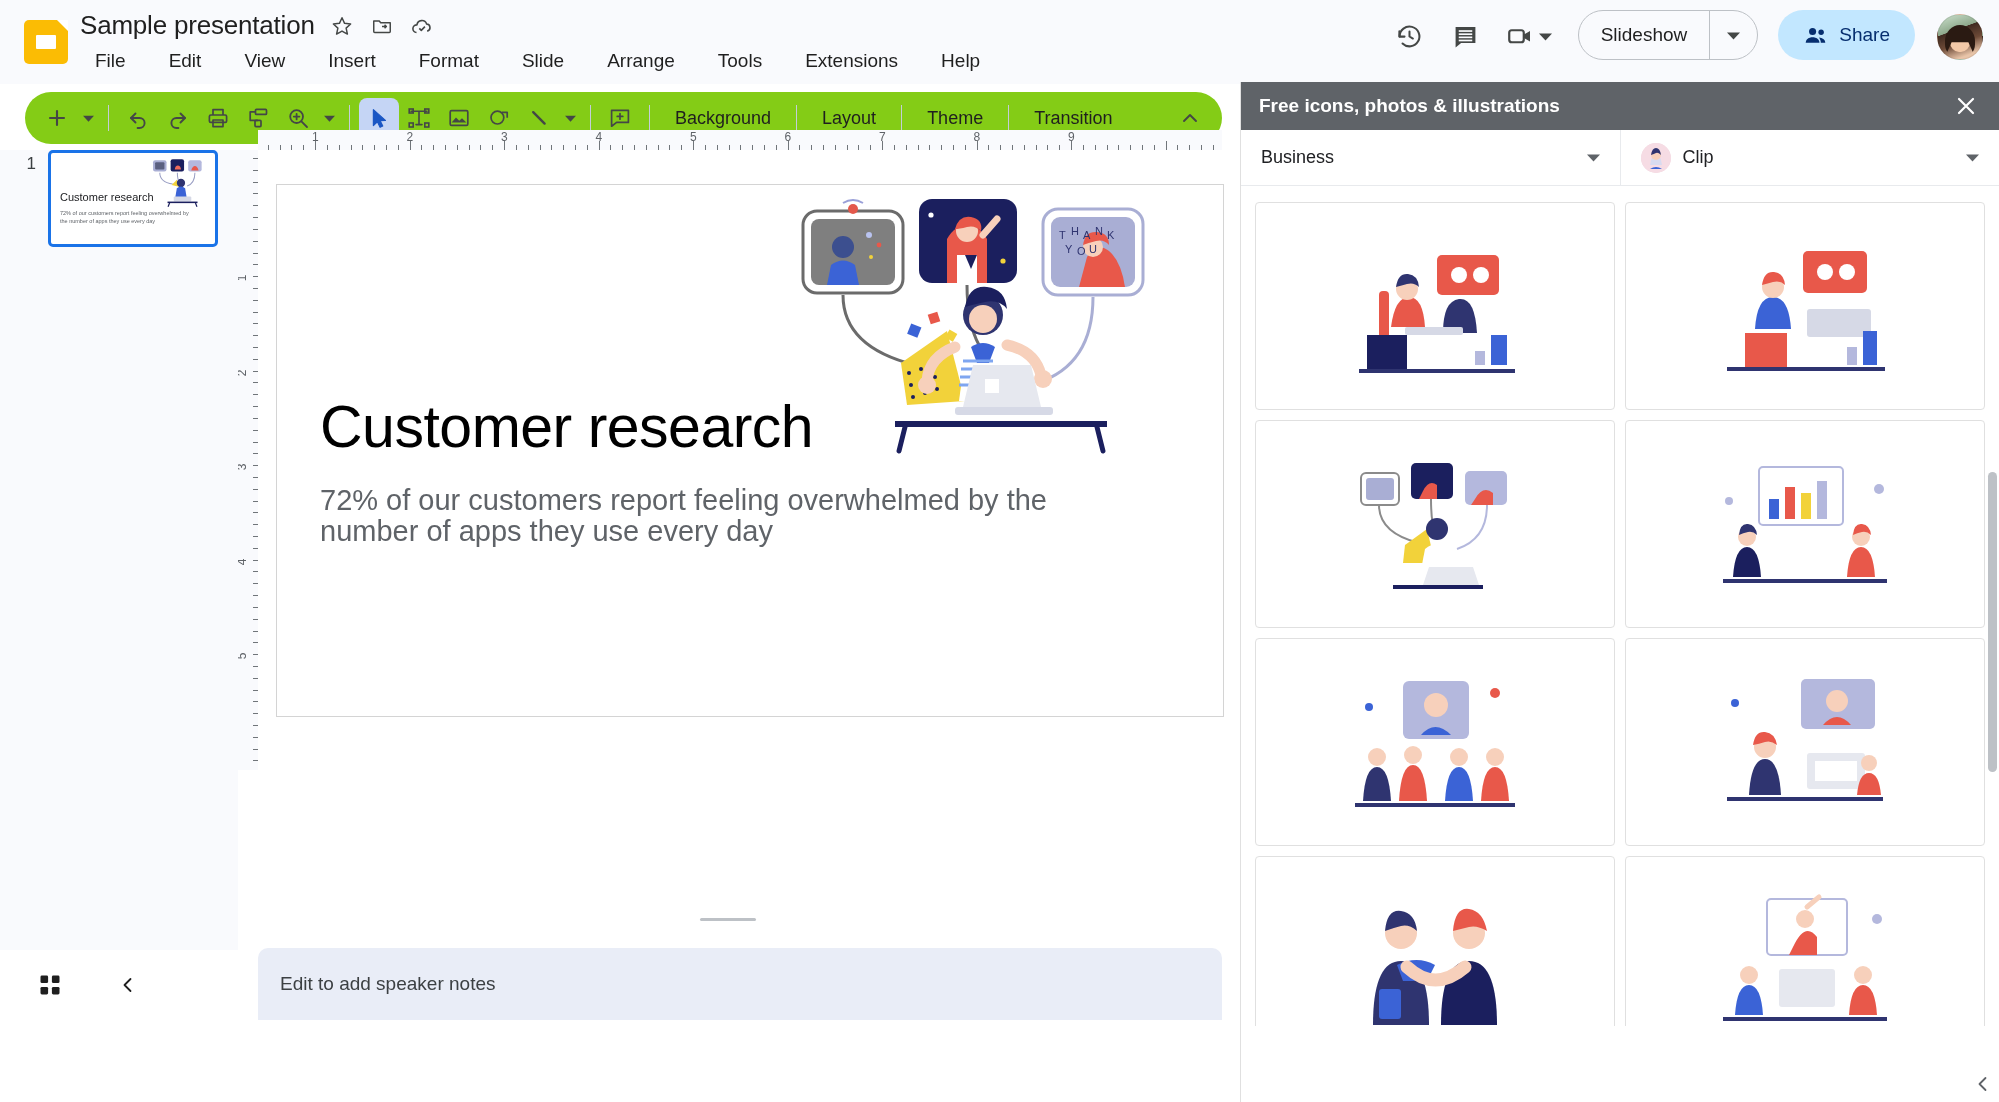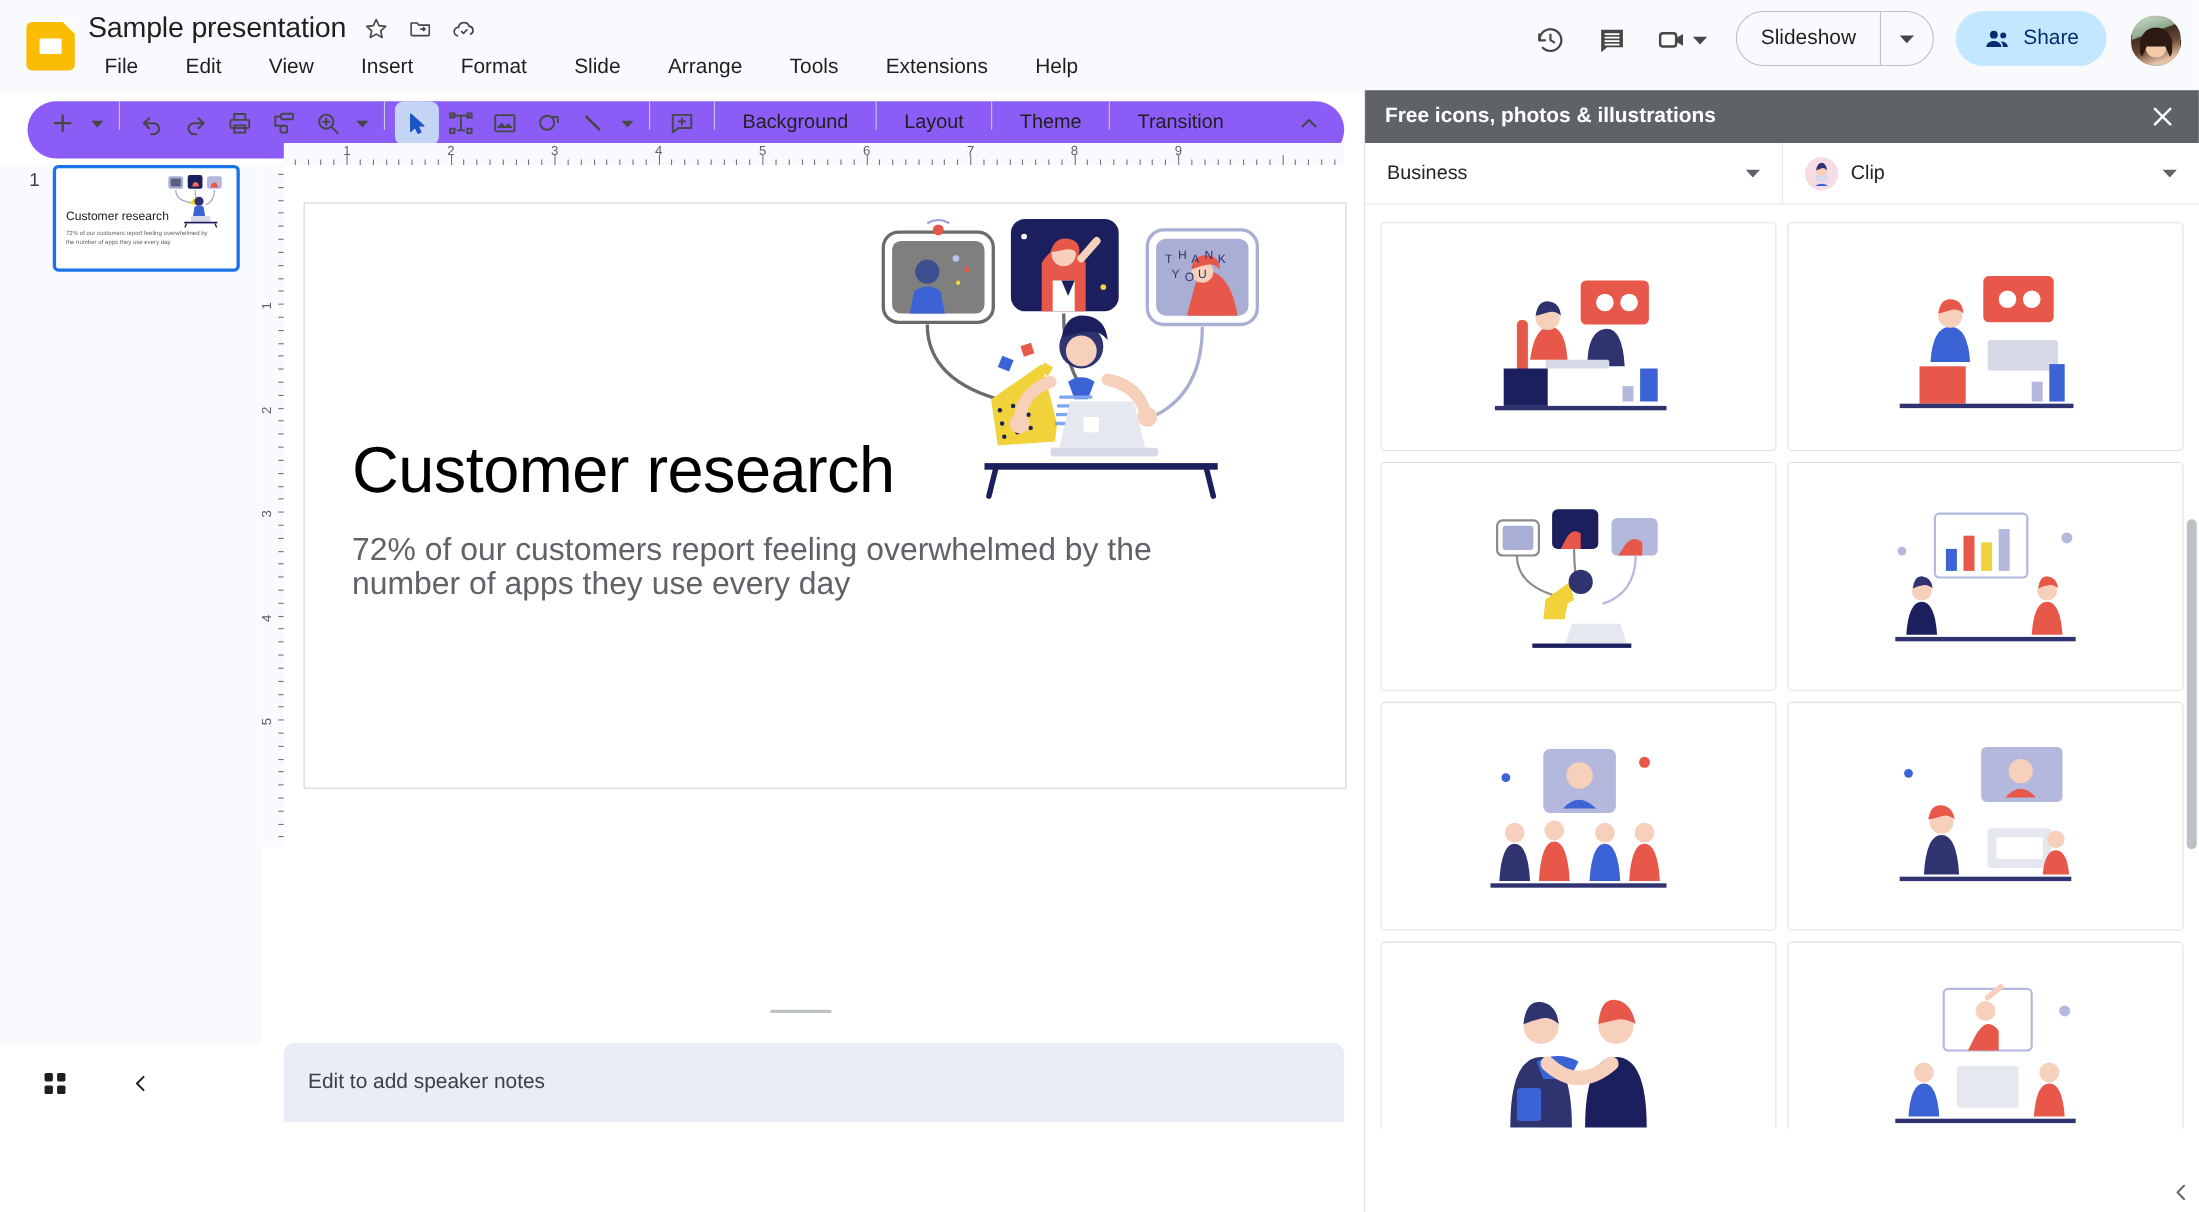--- a/index.html
+++ b/index.html
@@ -107,22 +107,22 @@
     content:""; position:absolute; left:50%; top:22%;
     width:30px; height:32px; transform: translateX(-50%);
     background:#2a1a12; border-radius:50% 50% 40% 40%; z-index:2;
     clip-path: polygon(0 0,100% 0,100% 100%,78% 55%,22% 55%,0 100%);
   }
 
   
   .toolbar {
     position: absolute; left: 25px; top: 92px;
     width: 1197px; height: 52px;
-    background: #8b5cf6; border-radius: 26px;
-    display: flex; align-items: flex-start; padding: 0 12px;
+    background: #84cc16; border-radius: 26px;
+    display: flex; align-items: center; padding: 0 12px;
   }
   .tb-btn {
     width: 40px; height: 40px; border-radius: 50%;
     display: flex; align-items: center; justify-content: center;
     cursor: pointer; color: #444746; flex: 0 0 auto;
   }
   .tb-btn.active { background: #c5d5f5; border-radius: 8px; }
   .tb-caret {
     width: 22px; height: 40px;
     display: flex; align-items: center; justify-content: center;

